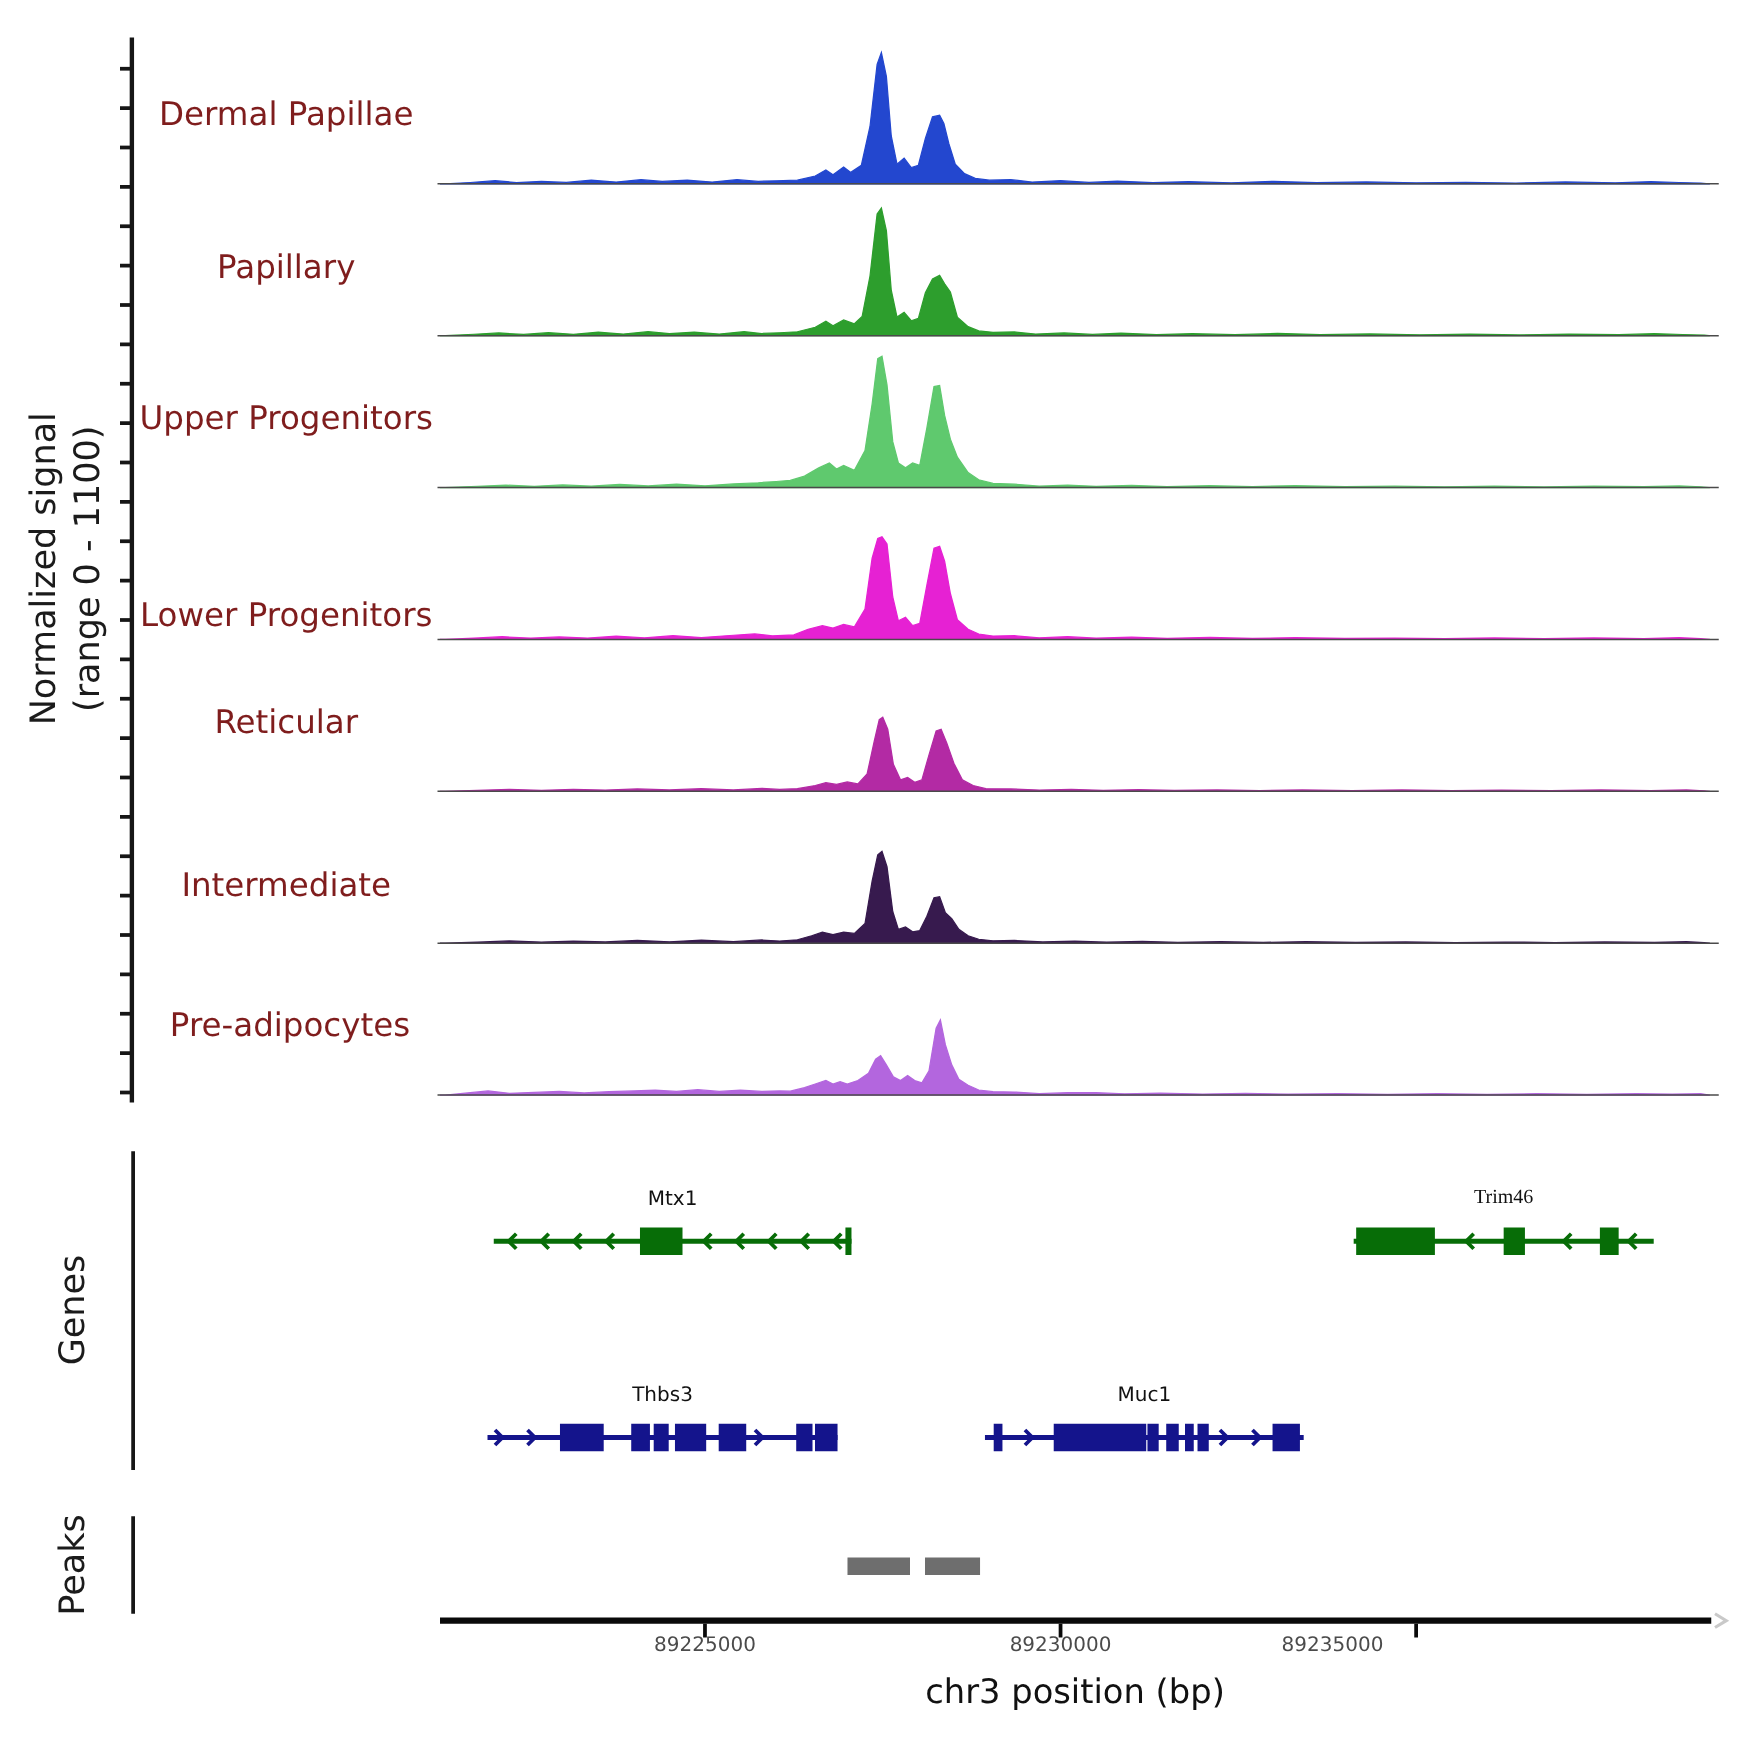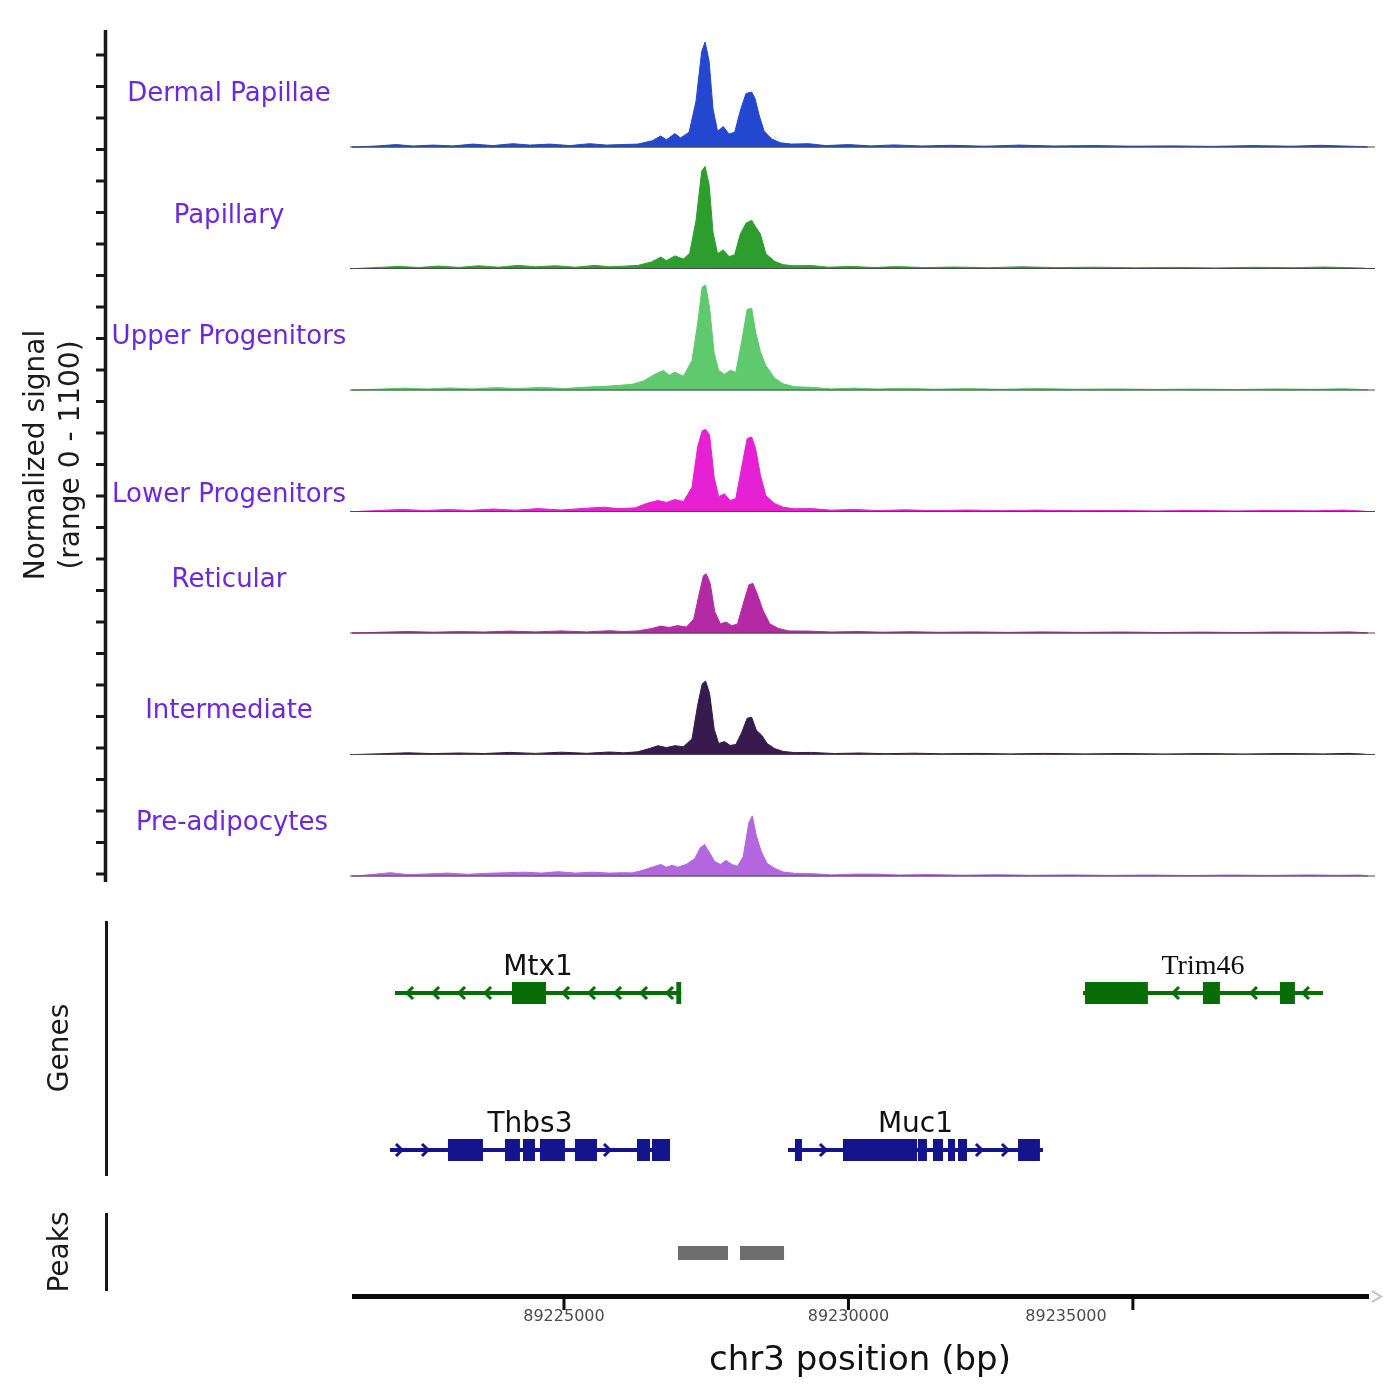--- a/index.html
+++ b/index.html
@@ -7,23 +7,23 @@
     position:relative;width:1400px;height:1400px;background:#ffffff;
     font-family:"DejaVu Sans","Liberation Sans",sans-serif;overflow:hidden;
   }
   svg{position:absolute;left:0;top:0;}
   .lbl{position:absolute;color:#1b1b1b;white-space:nowrap;}
   .center{transform:translate(-50%,-50%);}
   .rot{transform:translate(-50%,-50%) rotate(-90deg);text-align:center;}
   .yaxis-title{left:52px;top:455px;font-size:28px;line-height:35px;}
   .genes-label{left:58px;top:1048px;font-size:28px;}
   .peaks-label{left:58px;top:1252px;font-size:28px;}
-  .x-title{left:860px;top:1338px;transform:translateX(-50%);font-size:34px;color:#111;}
-  .track-label{font-size:26px;color:#6d28d9;}
-  .gene-label{font-size:28px;color:#111;}
+  .x-title{left:860px;top:1338px;transform:translateX(-50%);font-size:27px;color:#111;}
+  .track-label{font-size:26px;color:#7f1d1d;}
+  .gene-label{font-size:16px;color:#111;}
   .tick-label{font-size:16px;color:#4b4b4b;}
 </style>
 </head>
 <body>
 
 <div class="canvas">
   <svg id="plot" width="1400" height="1400">
       <line x1="105.5" y1="30" x2="105.5" y2="882" stroke="#161616" stroke-width="3.5"></line>
       <line x1="96" y1="55" x2="104.5" y2="55" stroke="#161616" stroke-width="3"></line>
       <line x1="96" y1="86.5" x2="104.5" y2="86.5" stroke="#161616" stroke-width="3"></line>

